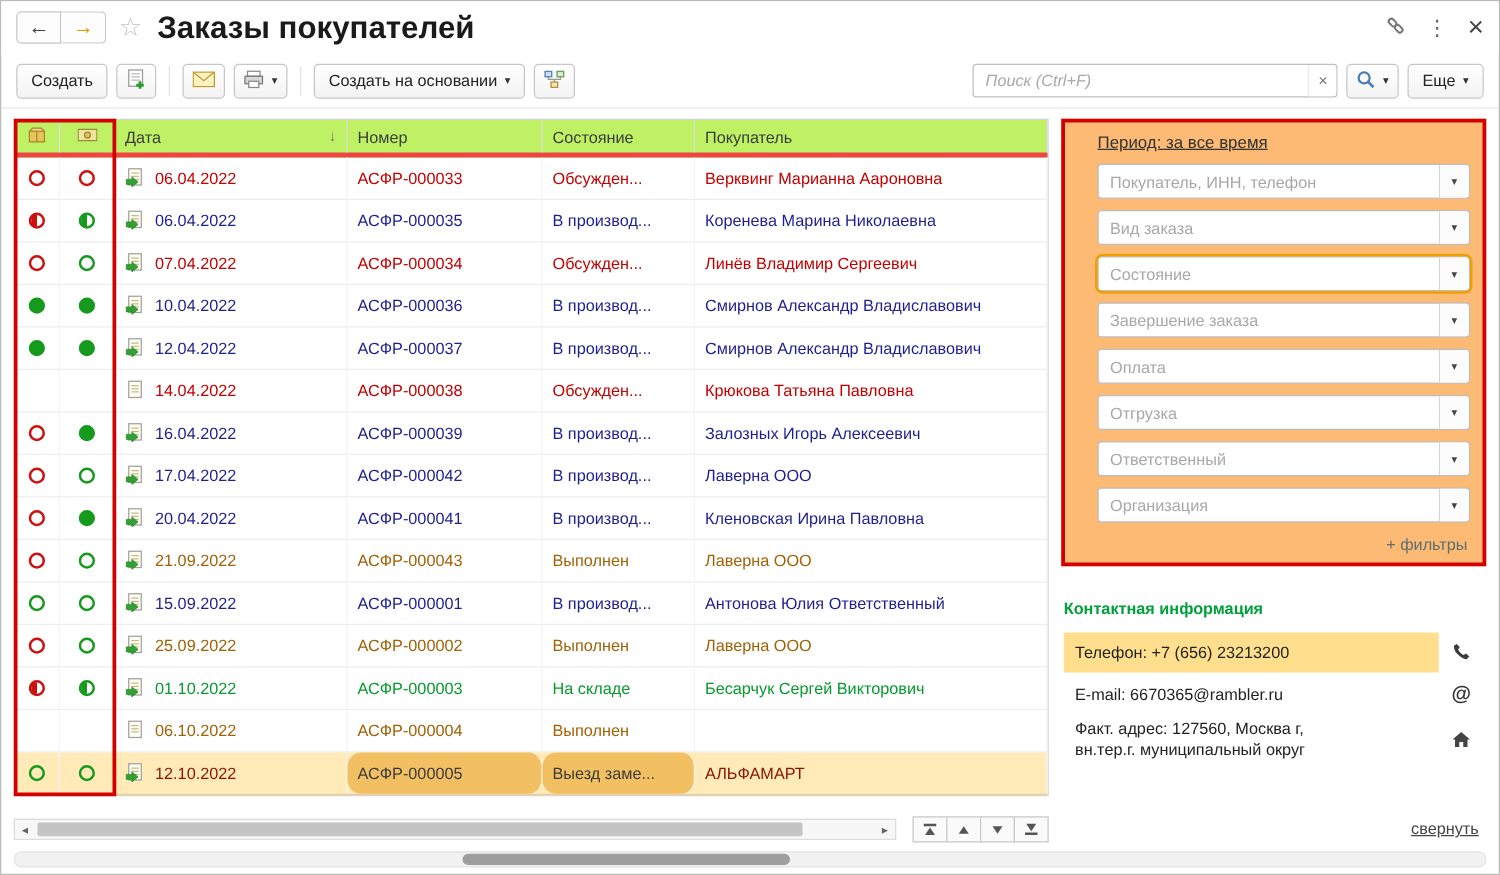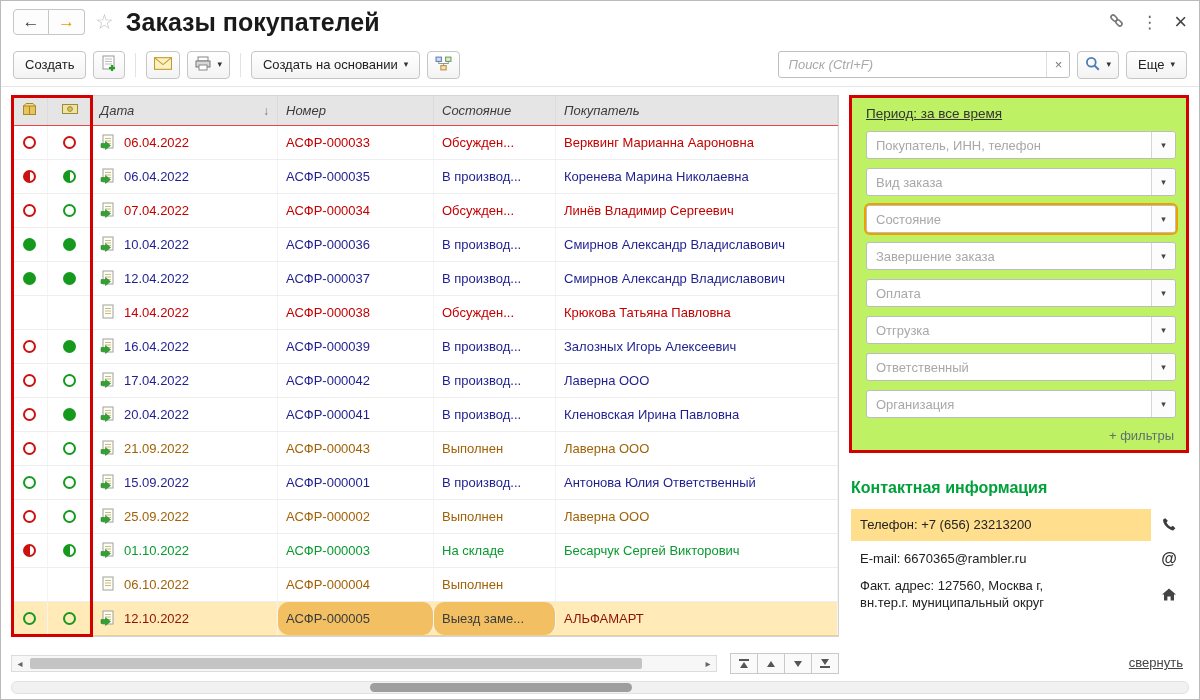--- a/index.html
+++ b/index.html
@@ -30,21 +30,21 @@
   .search-input { width:292px; height:27px; border:1px solid #bfbfbf; border-radius:3px; padding:0 28px 0 9px; font-size:13px; color:#333;font-style:italic; }
   .search-input::placeholder { color:#a9a9a9; }
   .clear-btn { position:absolute; right:1px; top:1px; width:23px; height:25px; border-left:1px solid #dedede; display:flex; align-items:center; justify-content:center; color:#777; background:#fff; border-radius:0 3px 3px 0; cursor:pointer; }
 
   
   .main { flex:1; display:flex; gap:10px; padding:8px 10px 0 10px; overflow:hidden; }
   .left { flex:1; min-width:0; display:flex; flex-direction:column; }
 
   .table { position:relative; border:1px solid #d4d4d4; height:542px; flex:0 0 auto; }
   .thead, .trow { display:grid; grid-template-columns:36px 44px 186px 156px 122px 1fr; }
-  .thead { height:30px; background:#e5e5e5; border-bottom:1px solid #ef4444; color:#3c3c3c;font-style:italic; }
+  .thead { height:30px; background:#bef264; border-bottom:4px solid #ef4444; color:#3c3c3c; }
   .th { display:flex; align-items:center; padding:0 8px; border-right:1px solid #dcdcdc; overflow:hidden; white-space:nowrap; }
   .th.c-icon { justify-content:center; padding:0; }
   .sort-ic { margin-left:auto; color:#777; font-size:12px; }
   .trow { height:34px; border-bottom:1px solid #eeeeee; color:#1f1f8f; cursor:pointer; }
   .cell { display:flex; align-items:center; padding:0 8px; border-right:1px solid #f4f4f4; overflow:hidden; white-space:nowrap; }
   .cell.c-icon { justify-content:center; padding:0; }
   .c-date { gap:7px; }
 
   .circle { width:13px; height:13px; border-radius:50%; flex:0 0 13px; }
   .circle-red-open   { border:2px solid #cc1111; }
@@ -71,32 +71,32 @@
   .hs-track { flex:1; position:relative; height:100%; }
   .hs-thumb { position:absolute; left:2px; top:2px; bottom:2px; width:91%; background:#c4c4c4; border-radius:2px; cursor:grab; }
   .nav4 { display:flex; margin-left:auto; }
   .btn4 { width:28px; height:21px; border:1px solid #c9c9c9; background:#fafafa; display:flex; flex-direction:column; align-items:center; justify-content:center; margin-left:-1px; cursor:pointer; gap:1px; }
   .tri-up   { width:0; height:0; border-left:4px solid transparent; border-right:4px solid transparent; border-bottom:6px solid #555; }
   .tri-down { width:0; height:0; border-left:4px solid transparent; border-right:4px solid transparent; border-top:6px solid #555; }
   .bar { width:10px; height:2px; background:#555; }
 
   
   .right { flex:0 0 340px; display:flex; flex-direction:column; }
-  .filter-panel { border:3px solid #d40000; padding:8px 10px 4px 14px; background:#bef264; }
+  .filter-panel { border:3px solid #d40000; padding:8px 10px 4px 26px; background:#fdba74; }
   .period-link { display:inline-block; font-size:13.5px; color:#333; text-decoration:underline; margin-bottom:10px; cursor:pointer; }
   .filter-row { position:relative; margin-bottom:9px; height:28px; }
   .filter-row input { width:100%; height:100%; border:1px solid #bdbdbd; border-radius:3px; padding:0 32px 0 9px; font-size:13px; color:#333; background:#fff; }
   .filter-row input::placeholder { color:#a8a8a8; }
   .combo { position:absolute; right:1px; top:1px; bottom:1px; width:24px; border-left:1px solid #d5d5d5; display:flex; align-items:center; justify-content:center; background:#fcfcfc; border-radius:0 3px 3px 0; color:#444; font-size:9px; cursor:pointer; }
   .combo::after { content:"▾"; }
   .f-highlight { outline:2px solid #eea000; border-radius:4px; }
   .more-filters { text-align:right; color:#5f6f6f; padding:1px 2px 3px; cursor:pointer; }
 
   .contacts { margin-top:26px; padding:0 2px; }
-  .contacts-title { color:#00a03a; font-size:16px; font-weight:bold; margin-bottom:12px; }
+  .contacts-title { color:#00a03a; font-size:13px; font-weight:bold; margin-bottom:12px; }
   .contact-row { display:flex; align-items:center; margin-bottom:9px; color:#222; }
   .contact-text { flex:1; line-height:1.35; }
   .contact-row.phone .contact-text { background:#ffdf8d; padding:7px 9px; }
   .contact-row.email .contact-text { padding:0 9px; }
   .contact-row.addr  .contact-text { padding:0 9px; }
   .contact-icon { width:36px; display:flex; justify-content:center; align-items:center; color:#333; }
   .at-glyph { font-size:16px; font-weight:bold; color:#333; }
 
   .collapse-wrap { margin-top:auto; text-align:right; padding:6px 6px 6px; }
   .collapse-link { color:#444; text-decoration:underline; cursor:pointer; }

